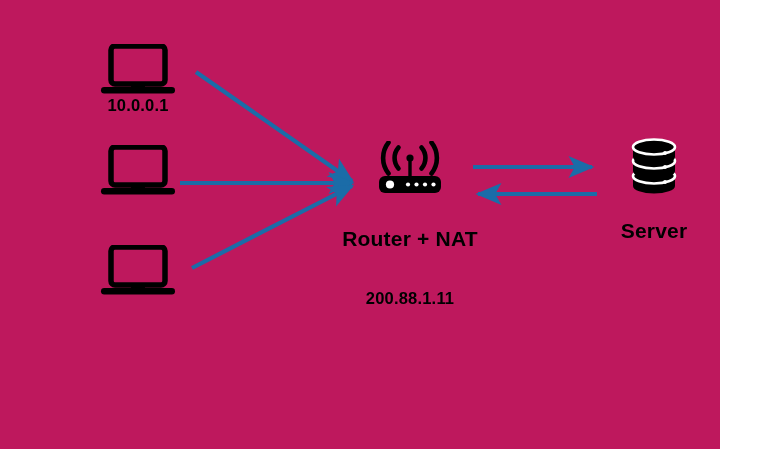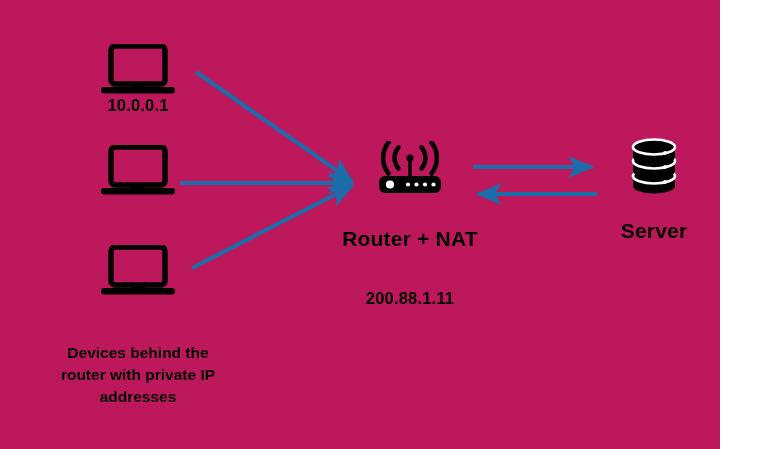--- a/index.html
+++ b/index.html
@@ -97,25 +97,20 @@
   </div>
 
   <div class="icon-wrap" style="left:100px; top:245px;">
     <svg class="icon" width="76" height="52" viewBox="0 0 76 52">
       <rect x="11" y="2" width="54" height="38" rx="4" ry="4" fill="none" stroke="#000" stroke-width="5.5"></rect>
       <rect x="1" y="43" width="74" height="6.5" rx="3.2" ry="3.2" fill="#000"></rect>
       <rect x="31" y="40" width="14" height="4" rx="1.6" ry="1.6" fill="#000"></rect>
     </svg>
   </div>
 
-  <div class="caption" style="left:23px; top:342px;">
-    <div>Devices behind the</div>
-    <div>router with private IP</div>
-    <div>addresses</div>
-  </div>
 
   <div class="icon-wrap" style="left:374px; top:141px;">
     <svg class="icon" width="72" height="56" viewBox="0 0 72 56">
 
       <path d="M24.5,6.5 A16,16 0 0 0 24.5,27.5" fill="none" stroke="#000" stroke-width="4.6" stroke-linecap="round"></path>
       <path d="M14.5,1.5 A25,25 0 0 0 14.5,32.5" fill="none" stroke="#000" stroke-width="4.6" stroke-linecap="round"></path>
 
       <path d="M47.5,6.5 A16,16 0 0 1 47.5,27.5" fill="none" stroke="#000" stroke-width="4.6" stroke-linecap="round"></path>
       <path d="M57.5,1.5 A25,25 0 0 1 57.5,32.5" fill="none" stroke="#000" stroke-width="4.6" stroke-linecap="round"></path>
 

